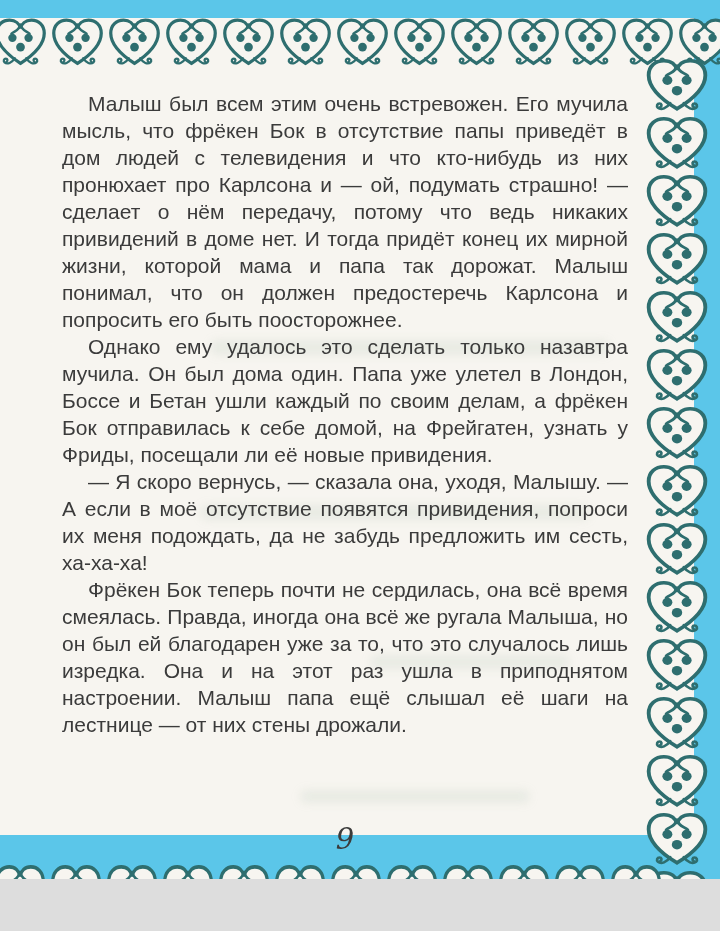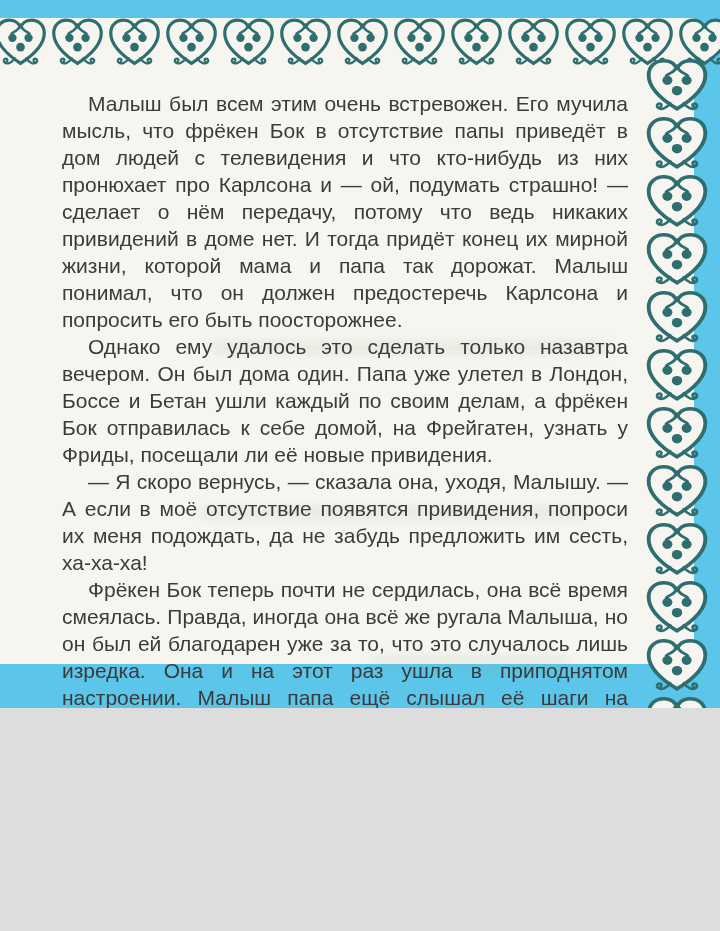--- a/index.html
+++ b/index.html
@@ -4,21 +4,21 @@
 <style>
   :root{
     --paper:#f7f5f0;
     --ink:#3b3b3b;
     --accent-blue:#5bc6e9;
     --accent-teal:#2e6e6f;
   }
   html,body{margin:0;padding:0;background:#ddd;}
   .page{
     position:relative;
-    width:720px;height:708px;
+    width:720px;height:879px;
     background:var(--paper);
     overflow:hidden;
     font-family:"Liberation Sans",sans-serif;
   }
   
   .edge{position:absolute;background:var(--accent-blue);}
   .edge-top{top:0;left:0;right:0;height:18px;}
   .edge-right{top:0;right:0;bottom:0;width:26px;}
   .edge-bottom{left:0;right:0;bottom:0;height:44px;}
   
@@ -209,20 +209,20 @@
       </svg>
     </div>
 
   <div class="smudge smudge-1"></div>
   <div class="smudge smudge-2"></div>
   <div class="smudge smudge-3"></div>
   <div class="smudge smudge-4"></div>
 
   <main class="text-block">
     <p>Малыш был всем этим очень встревожен. Его мучила мысль, что фрёкен Бок в отсутствие папы приведёт в дом людей с телевидения и что кто-нибудь из них пронюхает про Карлсона и — ой, подумать страшно! — сделает о нём передачу, потому что ведь никаких привидений в доме нет. И тогда придёт конец их мирной жизни, которой мама и папа так дорожат. Малыш понимал, что он должен предостеречь Карлсона и попросить его быть поосторожнее.</p>
-    <p>Однако ему удалось это сделать только назавтра вечером. Он был дома один. Папа уже улетел в Лондон, Боссе и Бетан ушли каждый по своим делам, а фрёкен Бок отправилась к себе домой, на Фрейгатен, узнать у Фриды, посещали ли её новые привидения.</p>
+    <p>Однако ему удалось это сделать только назавтра мучила. Он был дома один. Папа уже улетел в Лондон, Боссе и Бетан ушли каждый по своим делам, а фрёкен Бок отправилась к себе домой, на Фрейгатен, узнать у Фриды, посещали ли её новые привидения.</p>
     <p>— Я скоро вернусь, — сказала она, уходя, Малышу. — А если в моё отсутствие появятся привидения, попроси их меня подождать, да не забудь предложить им сесть, ха-ха-ха!</p>
     <p>Фрёкен Бок теперь почти не сердилась, она всё время смеялась. Правда, иногда она всё же ругала Малыша, но он был ей благодарен уже за то, что это случалось лишь изредка. Она и на этот раз ушла в приподнятом настроении. Малыш папа ещё слышал её шаги на лестнице — от них стены дрожали.</p>
   </main>
 
   <div class="page-number">9</div>
 
 </div>
 
 </body></html>

